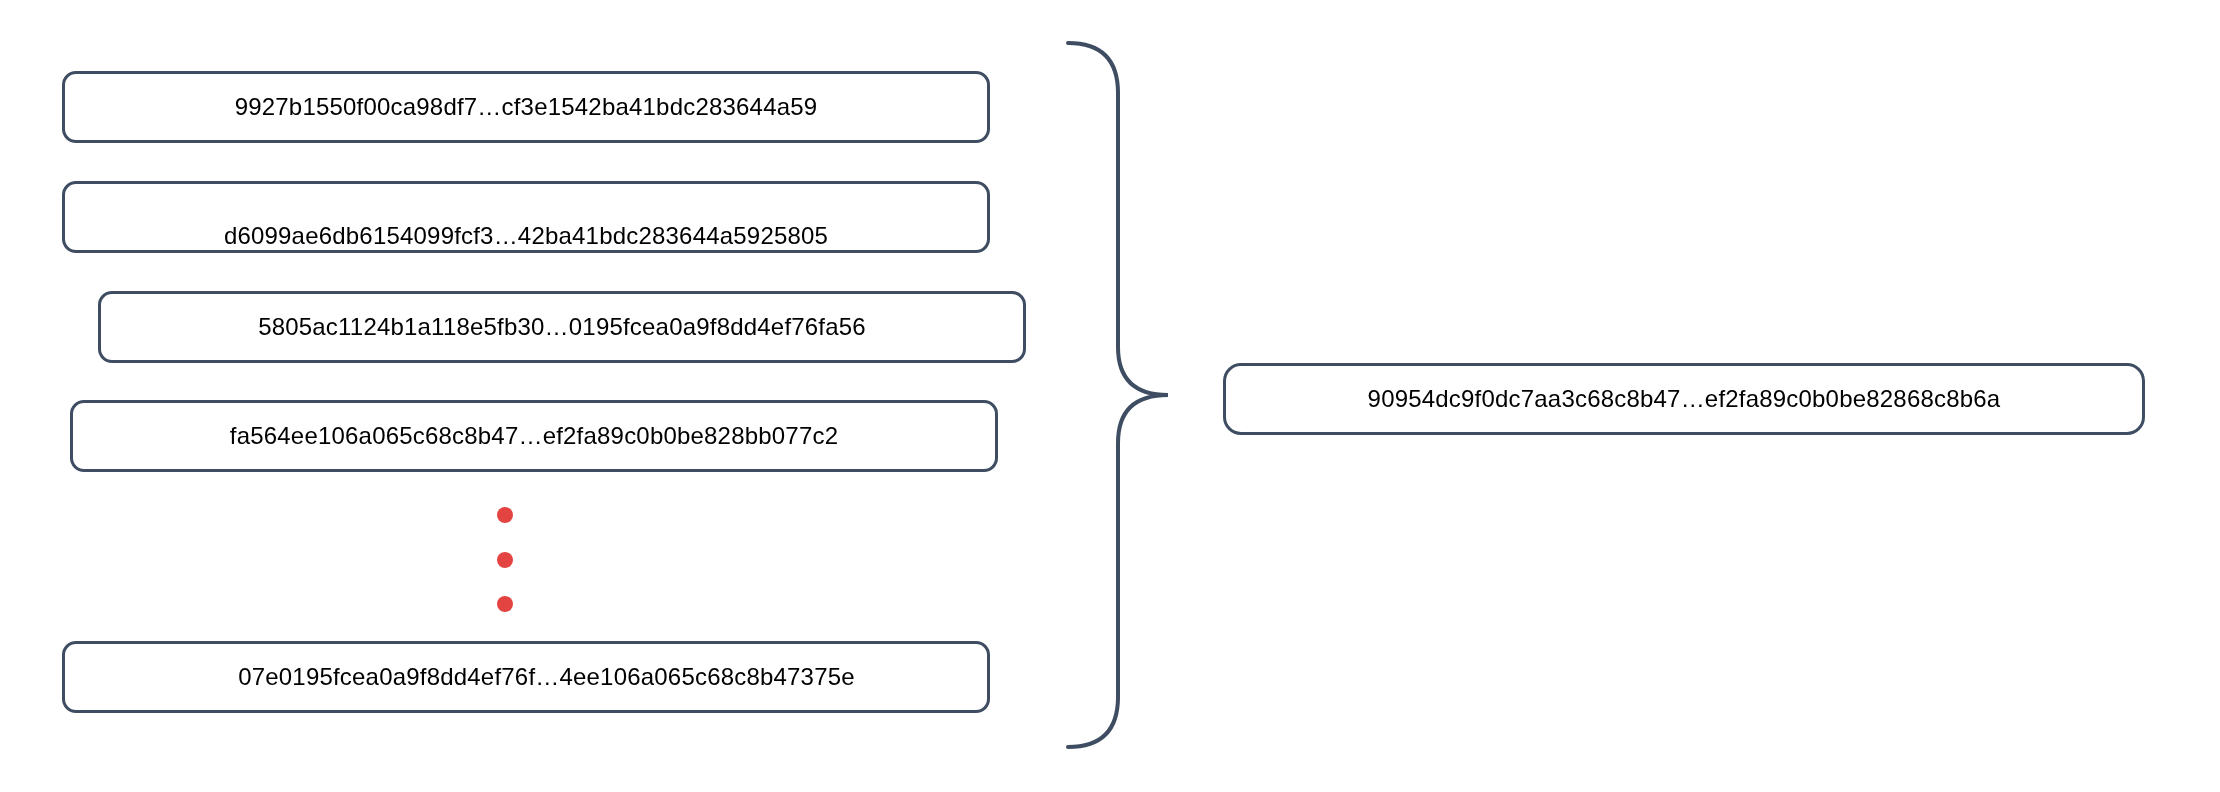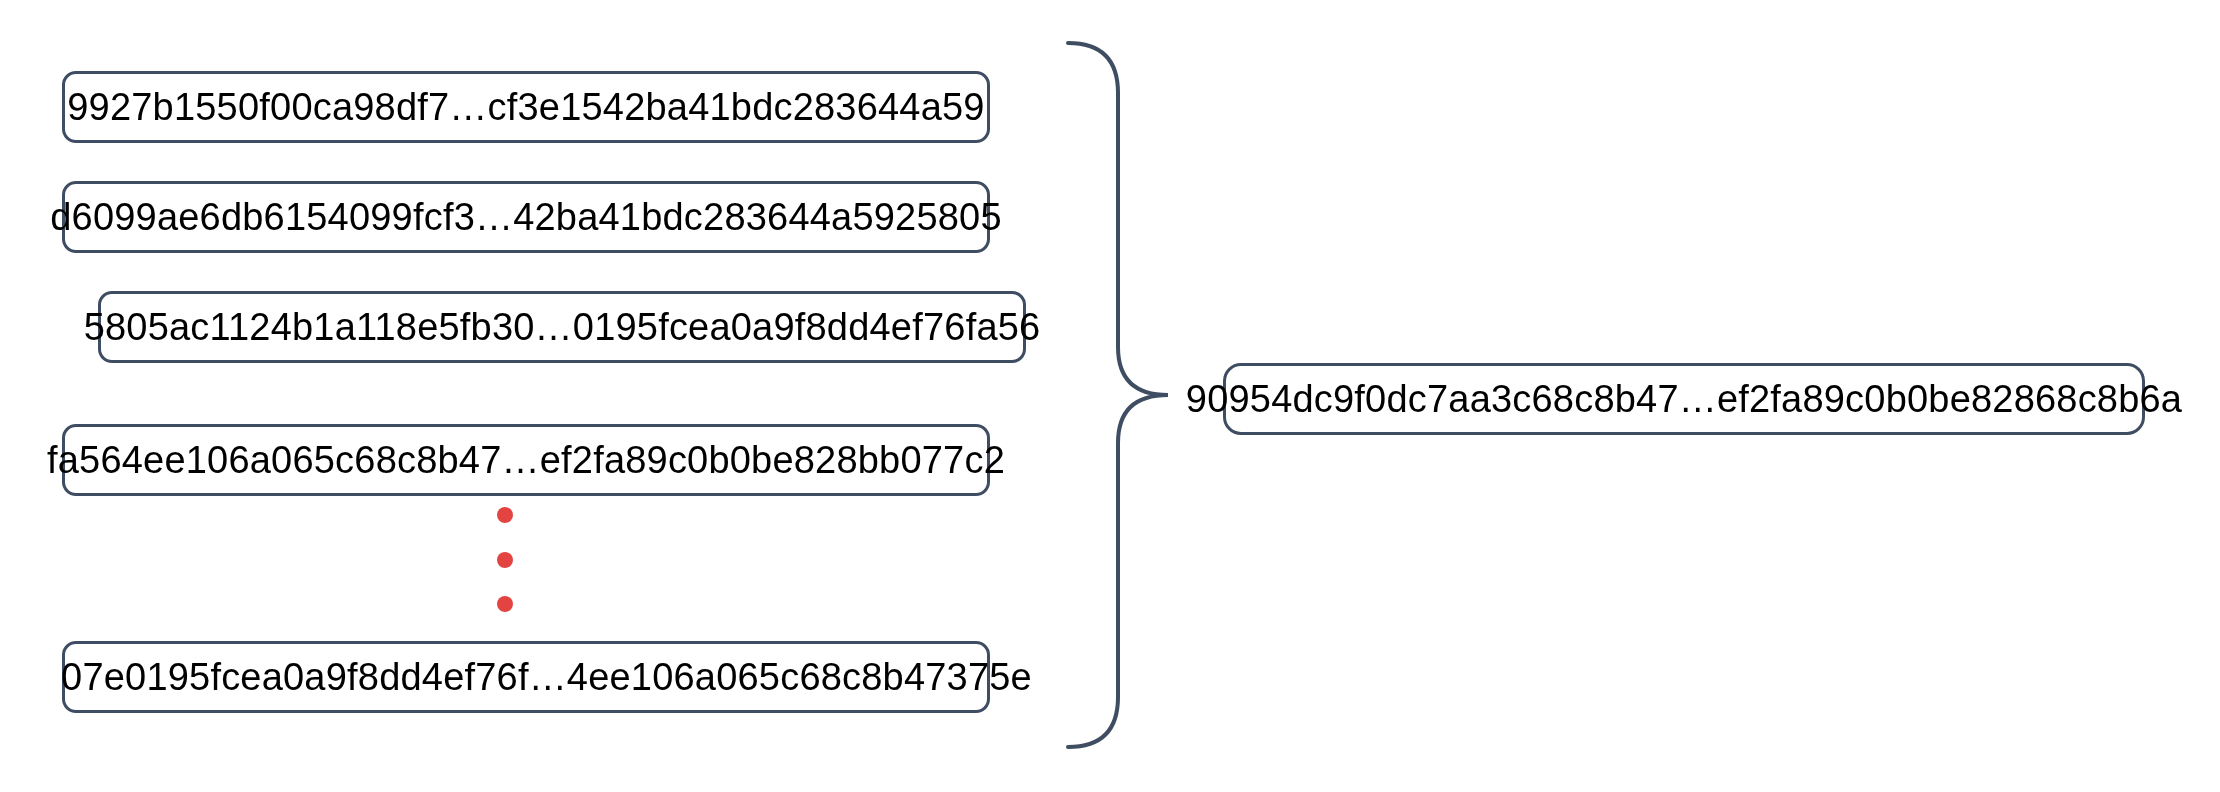--- a/index.html
+++ b/index.html
@@ -22,29 +22,29 @@
     position: absolute;
     left: 62px;
     width: 928px;
     height: 72px;
     border: 3px solid var(--stroke);
     border-radius: 14px;
     background: var(--bg);
     display: flex;
     align-items: center;
     justify-content: center;
-    font-size: 38px;
+    font-size: 24px;
     color: var(--text);
     white-space: nowrap;
     letter-spacing: 0.2px;
   }
   .hash-box.b1 { top: 71px; }
-  .hash-box.b2 { top: 181px; }
+  .hash-box.b2 { top: 181px; align-items: flex-end; }
   .hash-box.b3 { top: 291px; margin-left: 36px; }
-  .hash-box.b4 { top: 424px; }
+  .hash-box.b4 { top: 400px; margin-left: 8px; }
   .hash-box.b5 { top: 641px; padding-left: 41px; }
   .hash-box.result {
     left: 1223px;
     top: 363px;
     width: 922px;
     height: 72px;
     border-radius: 18px;
   }
   .dot {
     position: absolute;

